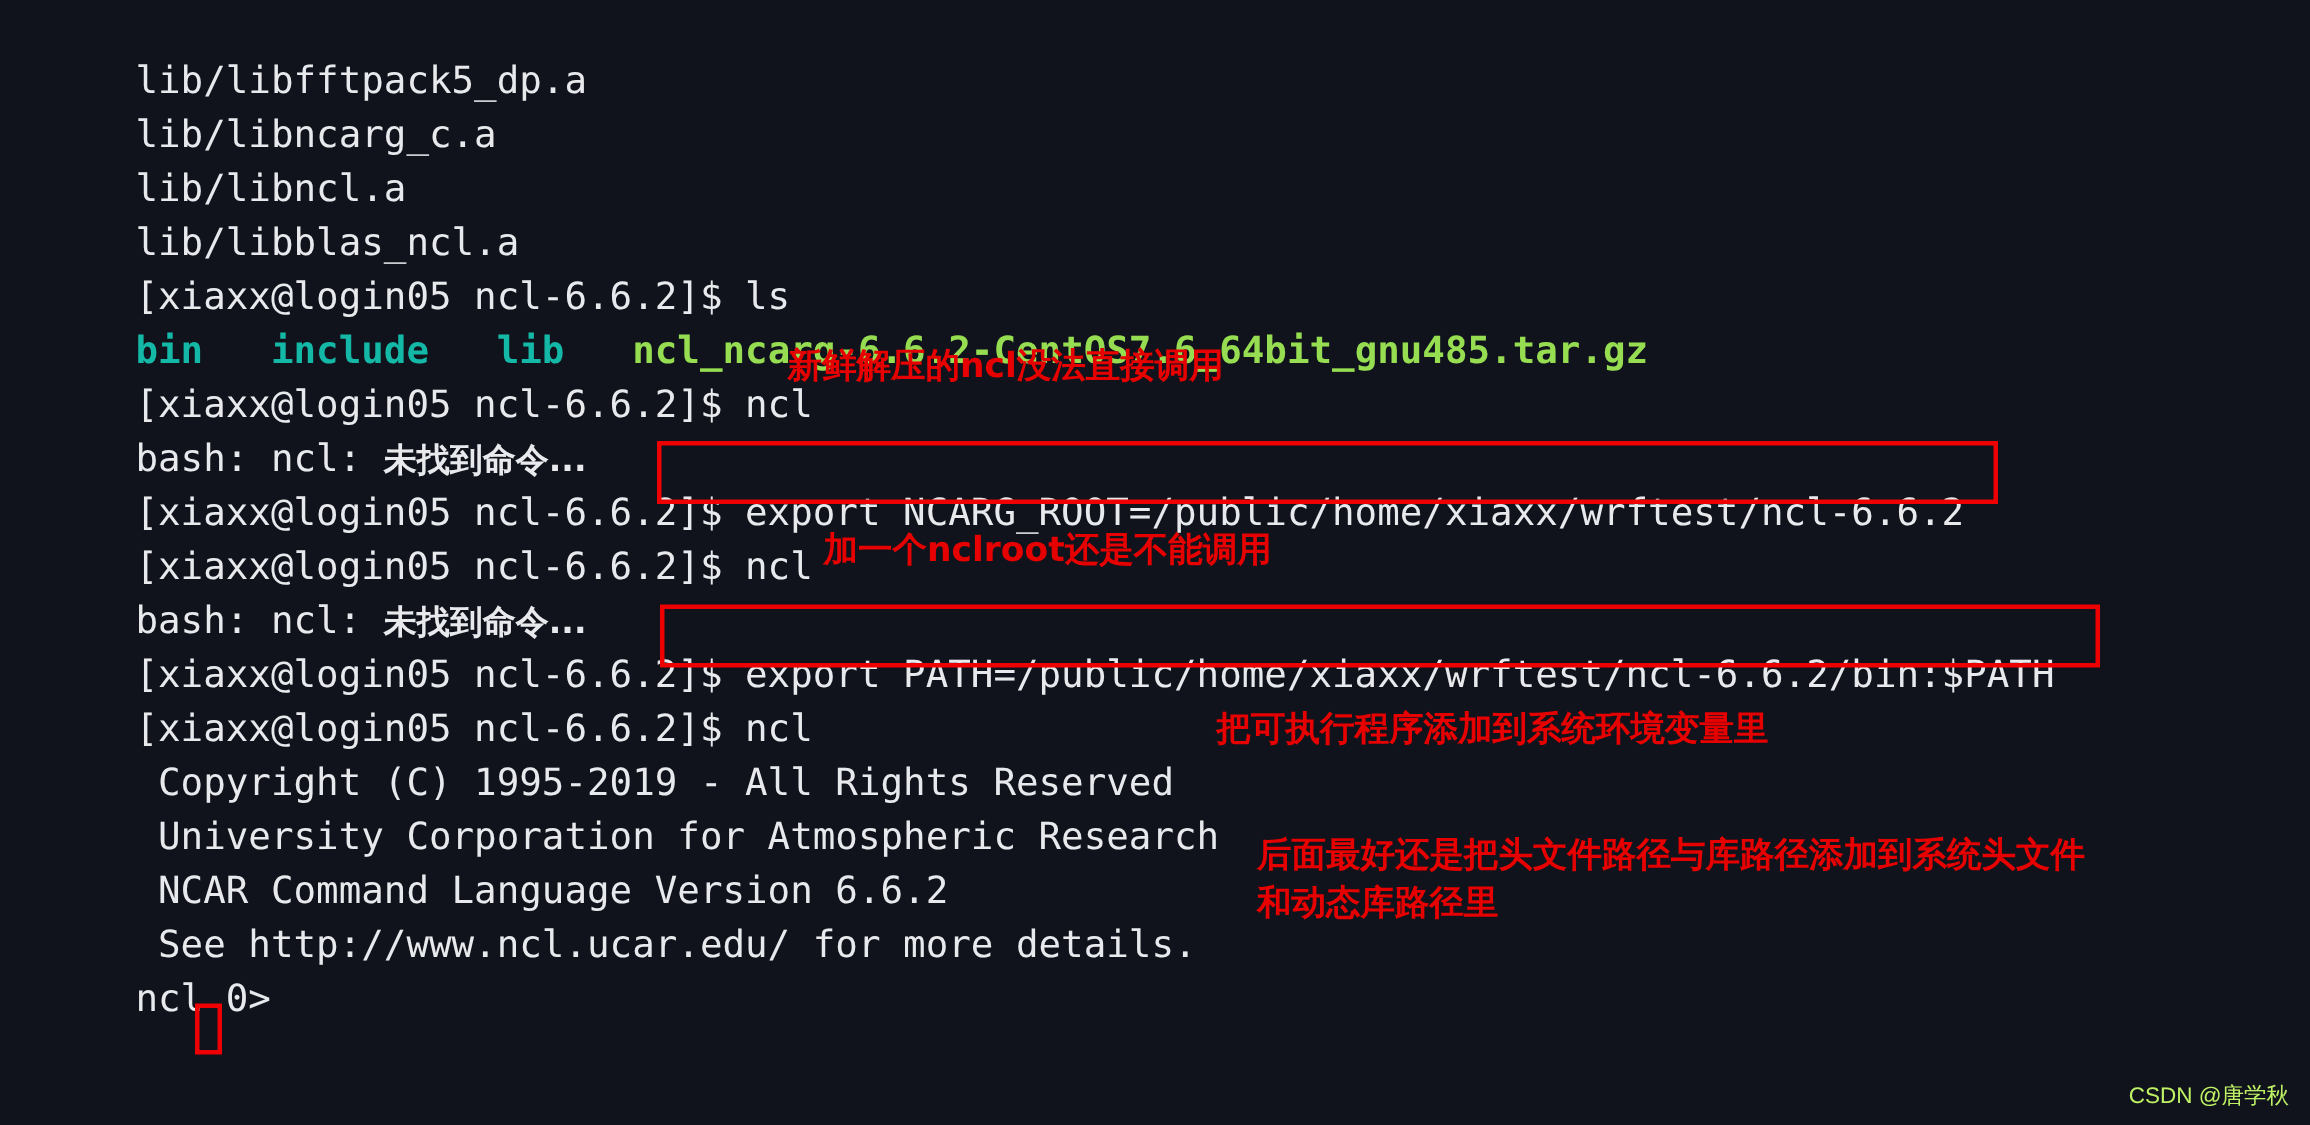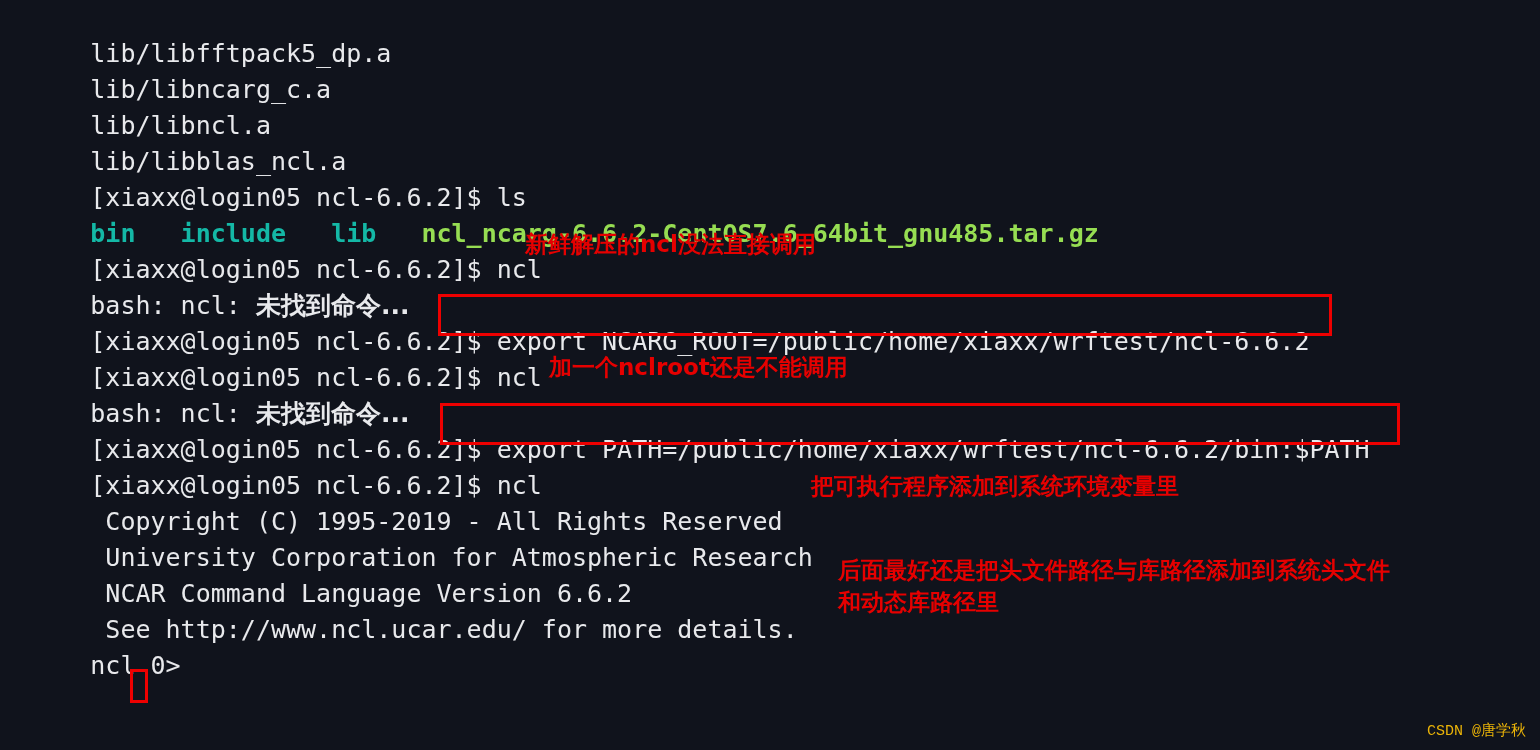--- a/index.html
+++ b/index.html
@@ -38,21 +38,21 @@
     color: #14b8a6;
     font-weight: bold;
   }
   .c-green {
     color: #96dd52;
     font-weight: bold;
   }
   .cjk {
     font-family: "DejaVu Sans", "Liberation Sans", sans-serif;
     font-weight: bold;
-    font-size: 25px;
+    font-size: 22px;
   }
 
   
   .cmd-box {
     position: absolute;
     border: 3px solid #ee0000;
     box-sizing: border-box;
     pointer-events: none;
   }
 
@@ -77,22 +77,22 @@
     border: 3px solid #ee0000;
     box-sizing: border-box;
     background: transparent;
   }
 
   
   .watermark {
     position: absolute;
     right: 14px;
     bottom: 10px;
-    color: #eab308;
-    font-family: Liberation Mono, monospace;
+    color: #bef264;
+    font-family: Liberation Sans, sans-serif;
     font-size: 15px;
     white-space: pre;
     margin-top: 24px;
   }
 </style>
 </head>
 <body>
 
 <div id="screen">
 

